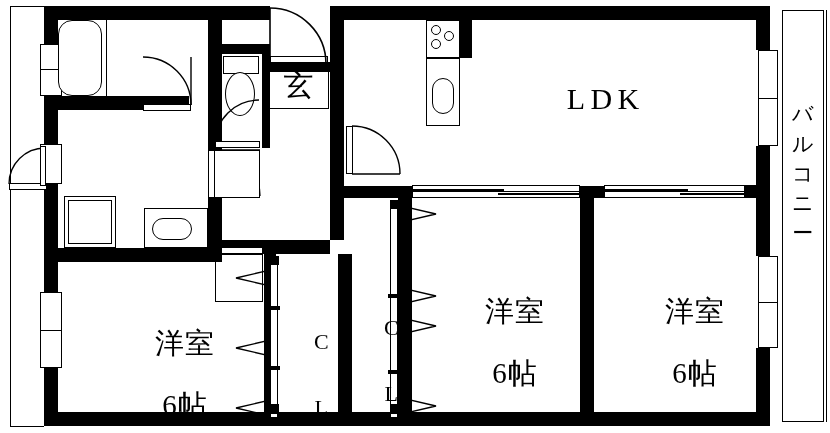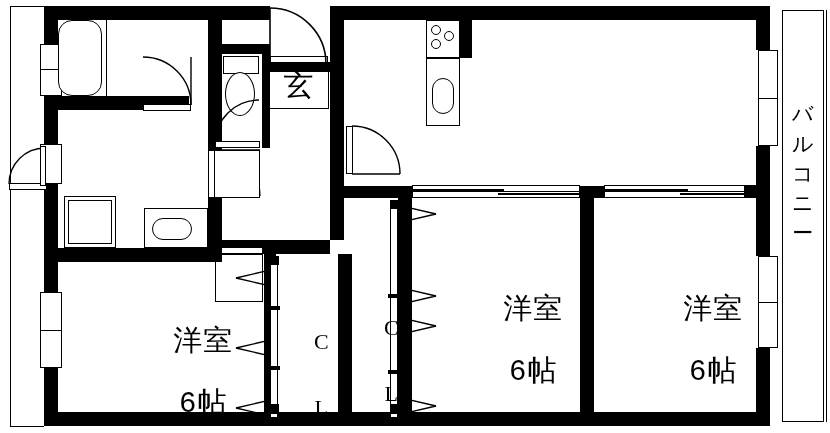--- a/index.html
+++ b/index.html
@@ -48,21 +48,21 @@
   
   .label {
     position: absolute;
     color: #000000;
     text-align: center;
     line-height: 1.12;
     white-space: pre;
     letter-spacing: 0.04em;
   }
   .label-lg { font-size: 27px; }
-  .label-md { font-size: 26px; font-family: Liberation Mono, monospace; }
+  .label-md { font-size: 26px; }
   .label-cl { font-size: 22px; line-height: 1.5; }
   .label-gen { font-size: 24px; }
   .vert {
     position: absolute;
     font-size: 21px;
     line-height: 1.42;
     text-align: center;
     color: #000000;
     letter-spacing: 0.02em;
   }
@@ -254,21 +254,21 @@
   <div class="thin" style="left:758px; top:302px; width:20px; height:1px;"></div>
 
   <div class="wall" style="left:744px; top:186px; width:14px; height:12px;"></div>
 
   <div class="wall" style="left:270px; top:404px; width:9px; height:10px;"></div>
   <div class="wall" style="left:390px; top:404px; width:9px; height:10px;"></div>
   <div class="wall" style="left:270px; top:256px; width:9px; height:9px;"></div>
   <div class="wall" style="left:390px; top:200px; width:9px; height:9px;"></div>
 
   <div class="label label-lg" style="left:500px; top:52px; width:180px;">
-    <br>
+    <span style="letter-spacing:0.18em; font-size:30px;">LDK</span><br>
   </div>
 
   <div class="label label-md" style="left:100px; top:298px; width:140px;">
     <span style="font-size:29px;">洋室</span><br>
     <span style="font-size:29px;">6帖</span>
   </div>
 
   <div class="label label-md" style="left:428px; top:266px; width:144px;">
     <span style="font-size:29px;">洋室</span><br>
     <span style="font-size:29px;">6帖</span>

